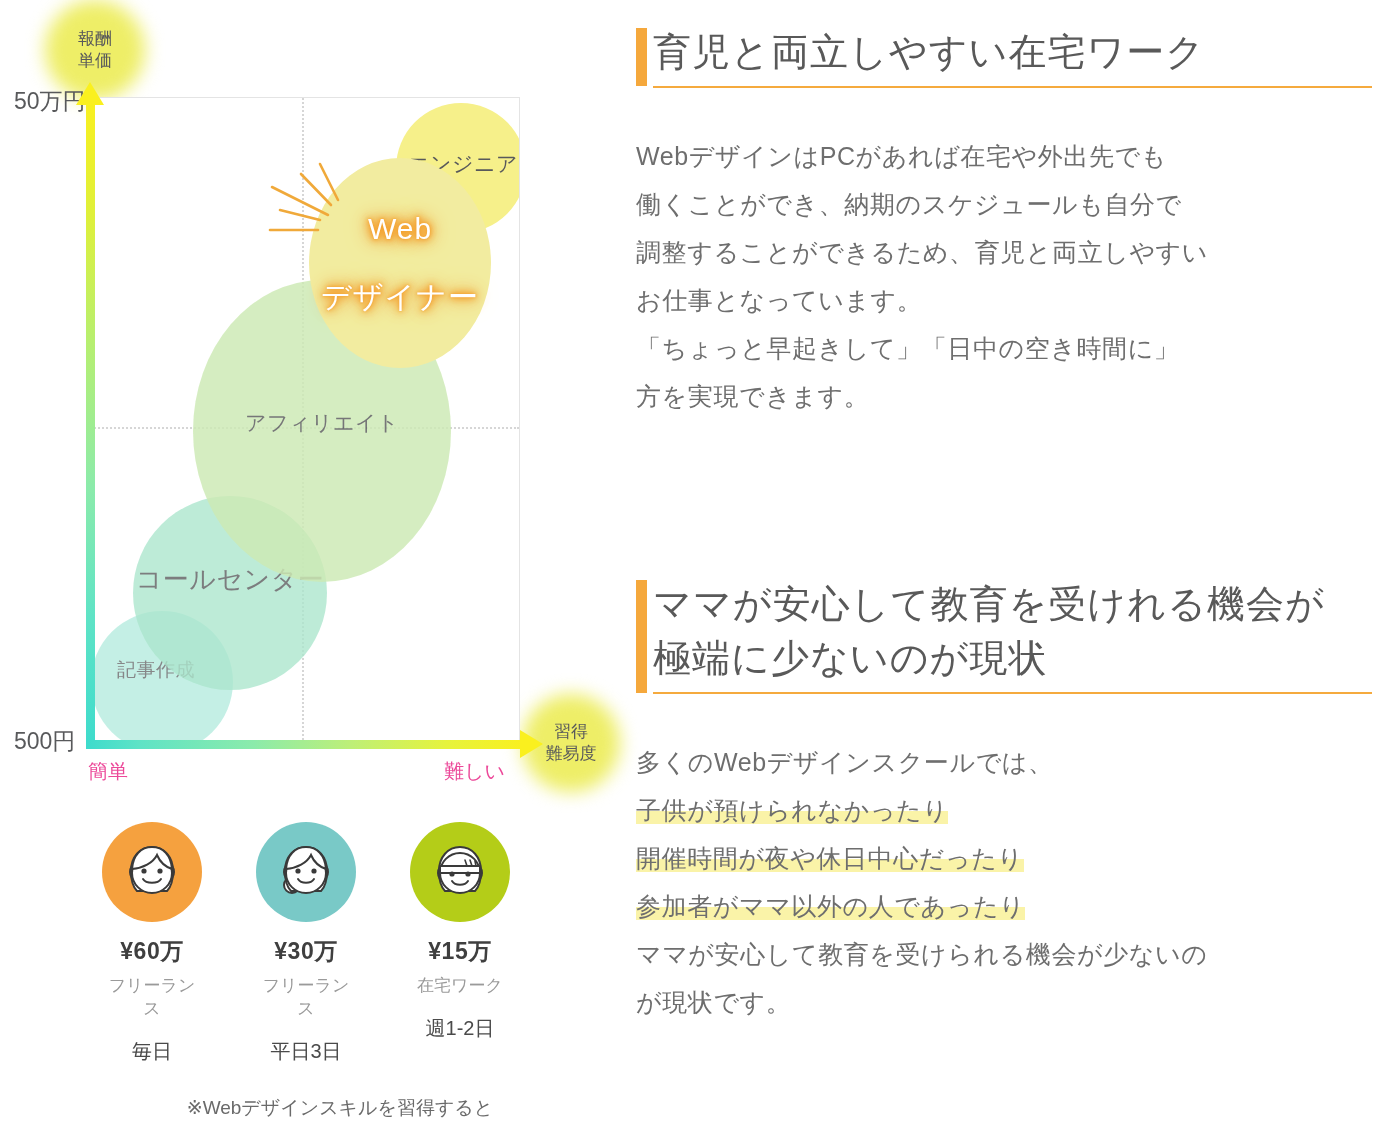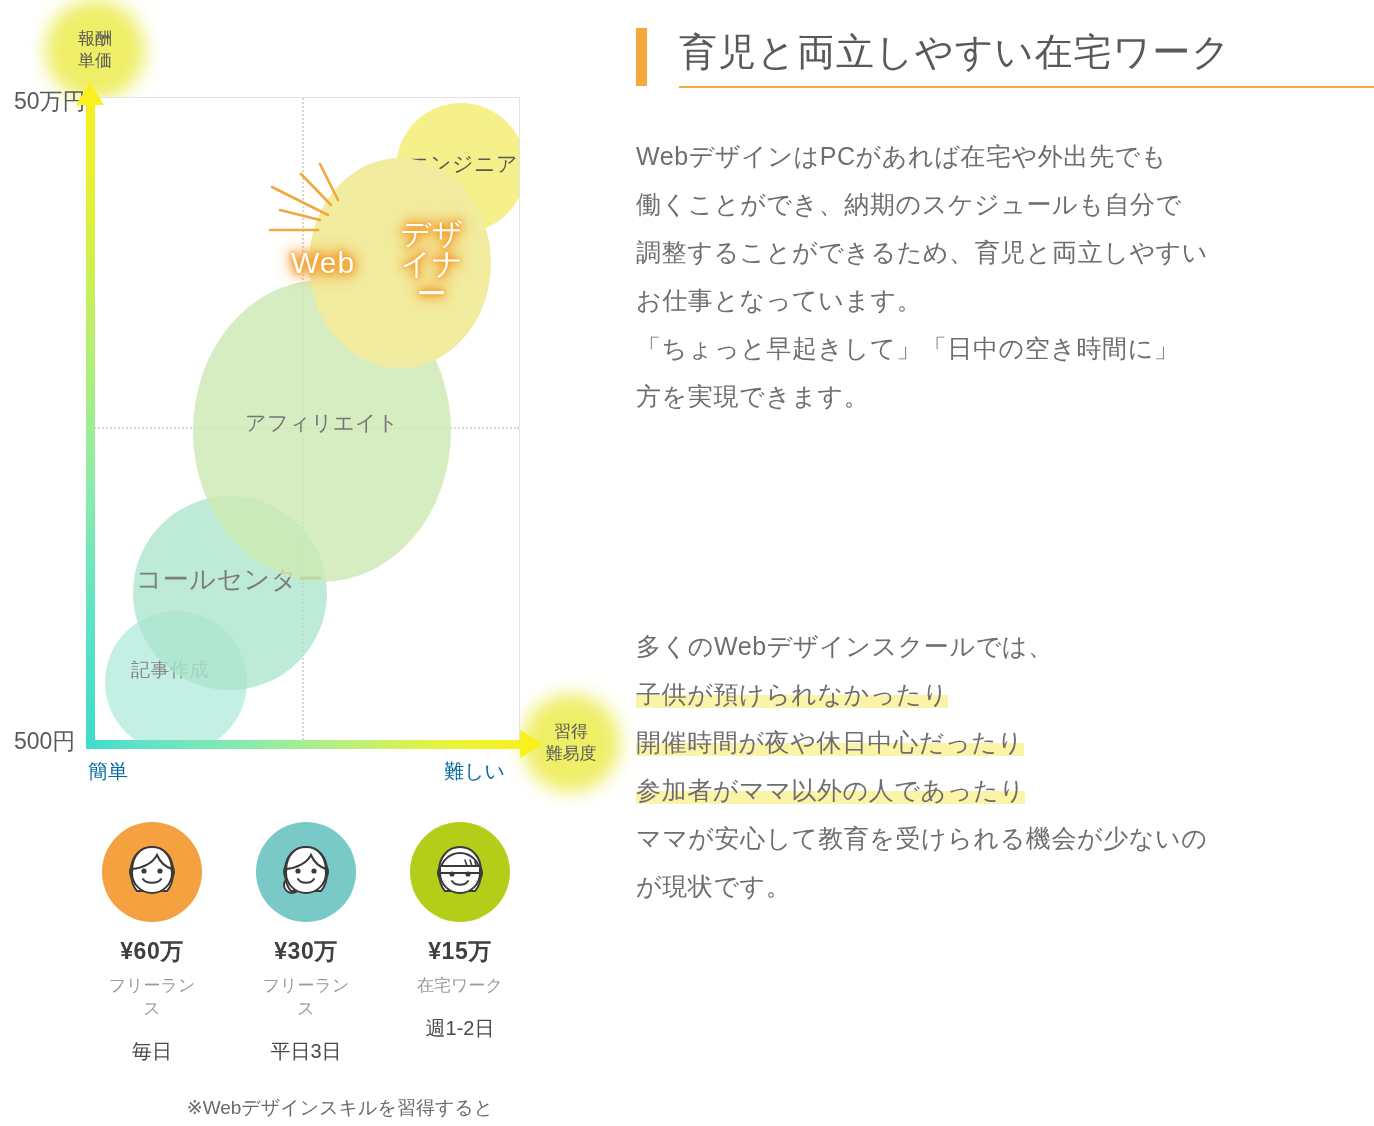--- a/index.html
+++ b/index.html
@@ -80,21 +80,21 @@
              text-align:center;line-height:1.28;font-size:17px;color:#58595b;}
   .axis-blob .glow{position:absolute;inset:-10px;border-radius:50%;
                    background:#eeee67;filter:blur(9px);z-index:0;}
   .axis-blob .txt{position:relative;z-index:2;}
   #blob-y{left:55px;top:10px;width:80px;height:80px;}
   #blob-x{left:532px;top:704px;width:78px;height:78px;}
 
   .ax-tick{position:absolute;font-size:23px;color:#58595b;white-space:nowrap;}
   #tick-top{left:14px;top:86px;}
   #tick-bottom{left:14px;top:726px;}
-  .ax-foot{position:absolute;font-size:20px;color:#0369a1;white-space:nowrap;}
+  .ax-foot{position:absolute;font-size:20px;color:#ec4899;white-space:nowrap;}
   #foot-left{left:88px;top:758px;}
   #foot-right{left:444px;top:758px;}
 
   
   #personas{position:absolute;left:60px;top:822px;width:520px;}
   .persona-row{display:flex;justify-content:flex-start;gap:54px;padding-left:42px;}
   .persona{width:100px;text-align:center;}
   .avatar{width:100px;height:100px;border-radius:50%;
           display:flex;align-items:center;justify-content:center;}
   .p-amount{font-size:23px;font-weight:bold;color:#3f3f3f;margin-top:14px;letter-spacing:.5px;}
@@ -102,21 +102,21 @@
   .p-freq{font-size:20px;color:#4a4a4a;margin-top:18px;}
   #persona-note{margin-top:26px;text-align:center;font-size:19px;
                 color:#6a6a6a;line-height:1.75;width:520px;padding-left:20px;}
 
   
   #text-panel{position:absolute;left:636px;top:0;width:738px;height:1126px;}
   .section{position:absolute;left:0;width:724px;}
   #section-1{top:26px;}
   #section-2{top:578px;}
 
-  .head-wrap{position:relative;padding-left:43px;}
+  .head-wrap{position:relative;padding-left:17px;}
   .head-bar{position:absolute;left:0;top:2px;width:11px;background:#f5a83c;}
   .head-text{font-size:38px;color:#595959;line-height:1.42;letter-spacing:1px;
              font-weight:400;margin:0;}
   .head-rule{height:2px;background:#f5aa3e;margin-top:6px;width:719px;}
 
   .body-text{margin-top:44px;font-size:25px;line-height:1.92;color:#6e6e6e;
              letter-spacing:.6px;}
   .body-text .ln{display:block;white-space:pre;}
   .hl{background:linear-gradient(to top,#faf3a8 0%,#faf3a8 46%,transparent 46%);
       display:inline;}
@@ -144,39 +144,39 @@
 
   <div class="ax-tick" id="tick-top">50万円</div>
   <div class="ax-tick" id="tick-bottom">500円</div>
   <div class="ax-foot" id="foot-left">簡単</div>
   <div class="ax-foot" id="foot-right">難しい</div>
 
   <div class="plot-area">
     <div class="grid-v" style="left:211px;"></div>
     <div class="grid-h" style="top:329px;"></div>
 
-    <div class="bubble b-article" style="left:14px;top:513px;width:142px;height:142px;">
+    <div class="bubble b-article" style="left:0;top:513px;width:142px;height:142px;">
       <span class="lbl">記事作成</span>
     </div>
 
     <div class="bubble b-callcenter" style="left:42px;top:398px;width:194px;height:194px;">
       <span class="lbl">コールセンター</span>
     </div>
 
     <div class="bubble b-affiliate" style="left:102px;top:182px;width:258px;height:302px;">
       <span class="lbl">アフィリエイト</span>
     </div>
 
     <div class="bubble b-engineer" style="left:305px;top:5px;width:130px;height:130px;">
       <span class="lbl">エンジニア</span>
     </div>
 
     <div class="bubble b-webdesigner" style="left:218px;top:60px;width:182px;height:210px;"></div>
-    <div class="b-web-label" style="left:200px;top:60px;width:182px;height:210px;
-         display:flex;flex-direction:row;align-items:center;justify-content:center;gap:36px;">
+    <div class="b-web-label" style="left:218px;top:60px;width:182px;height:210px;
+         display:flex;flex-direction:column;align-items:center;justify-content:center;gap:36px;">
       <span class="l1">Web</span>
       <span class="l2">デザイナー</span>
     </div>
   </div>
 
   <svg class="sparkle" viewBox="0 0 110 100">
     <g stroke="#f0a93a" stroke-width="2.6" stroke-linecap="round" fill="none">
       <line x1="12" y1="72" x2="60" y2="72"></line>
       <line x1="22" y1="52" x2="62" y2="62"></line>
       <line x1="14" y1="29" x2="70" y2="57"></line>
@@ -279,20 +279,28 @@
       <span class="ln">WebデザインはPCがあれば在宅や外出先でも</span>
       <span class="ln">働くことができ、納期のスケジュールも自分で</span>
       <span class="ln">調整することができるため、育児と両立しやすい</span>
       <span class="ln">お仕事となっています。</span>
       <span class="ln">「ちょっと早起きして」「日中の空き時間に」</span>
       <span class="ln">方を実現できます。</span>
     </div>
   </div>
 
   <div class="section" id="section-2">
+    <div class="head-wrap">
+      <div class="head-bar" style="height:113px;"></div>
+      <h2 class="head-text">
+        <span>ママが安心して教育を受けれる機会が</span><br>
+        <span>極端に少ないのが現状</span>
+      </h2>
+      <div class="head-rule"></div>
+    </div>
     <div class="body-text">
       <span class="ln"><span>多くのWebデザインスクールでは、</span></span>
       <span class="ln"><span class="hl">子供が預けられなかったり</span></span>
       <span class="ln"><span class="hl">開催時間が夜や休日中心だったり</span></span>
       <span class="ln"><span class="hl">参加者がママ以外の人であったり</span></span>
       <span class="ln"><span>ママが安心して教育を受けられる機会が少ないの</span></span>
       <span class="ln"><span>が現状です。</span></span>
     </div>
   </div>
 

